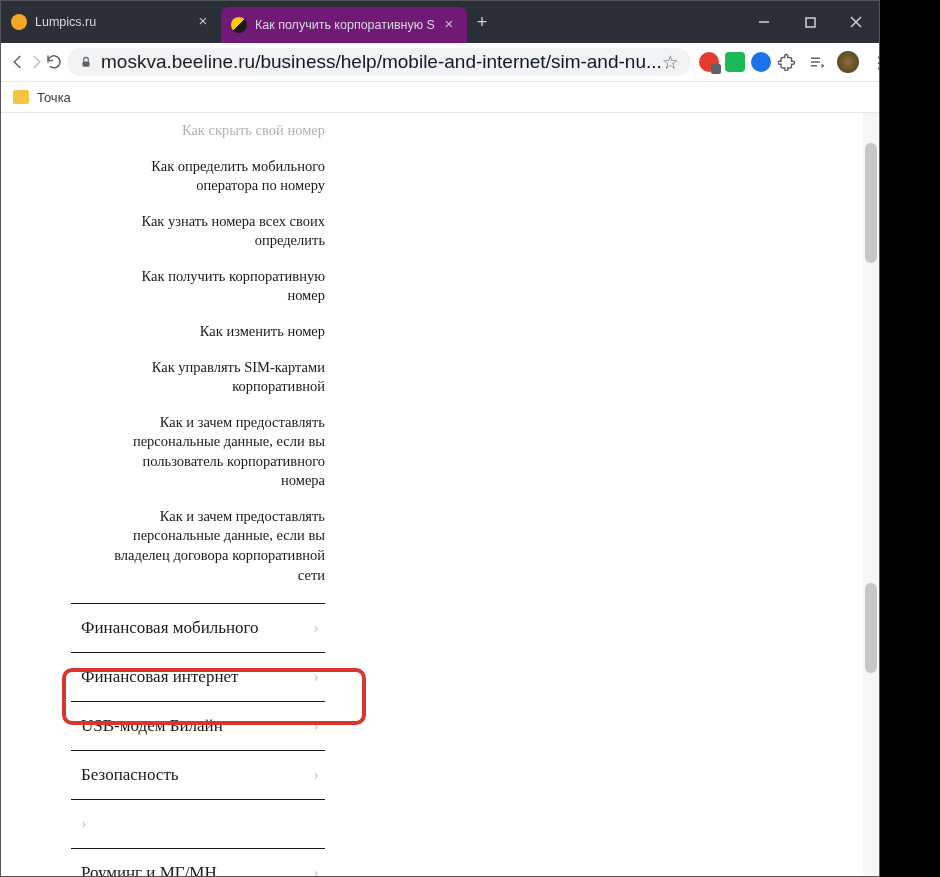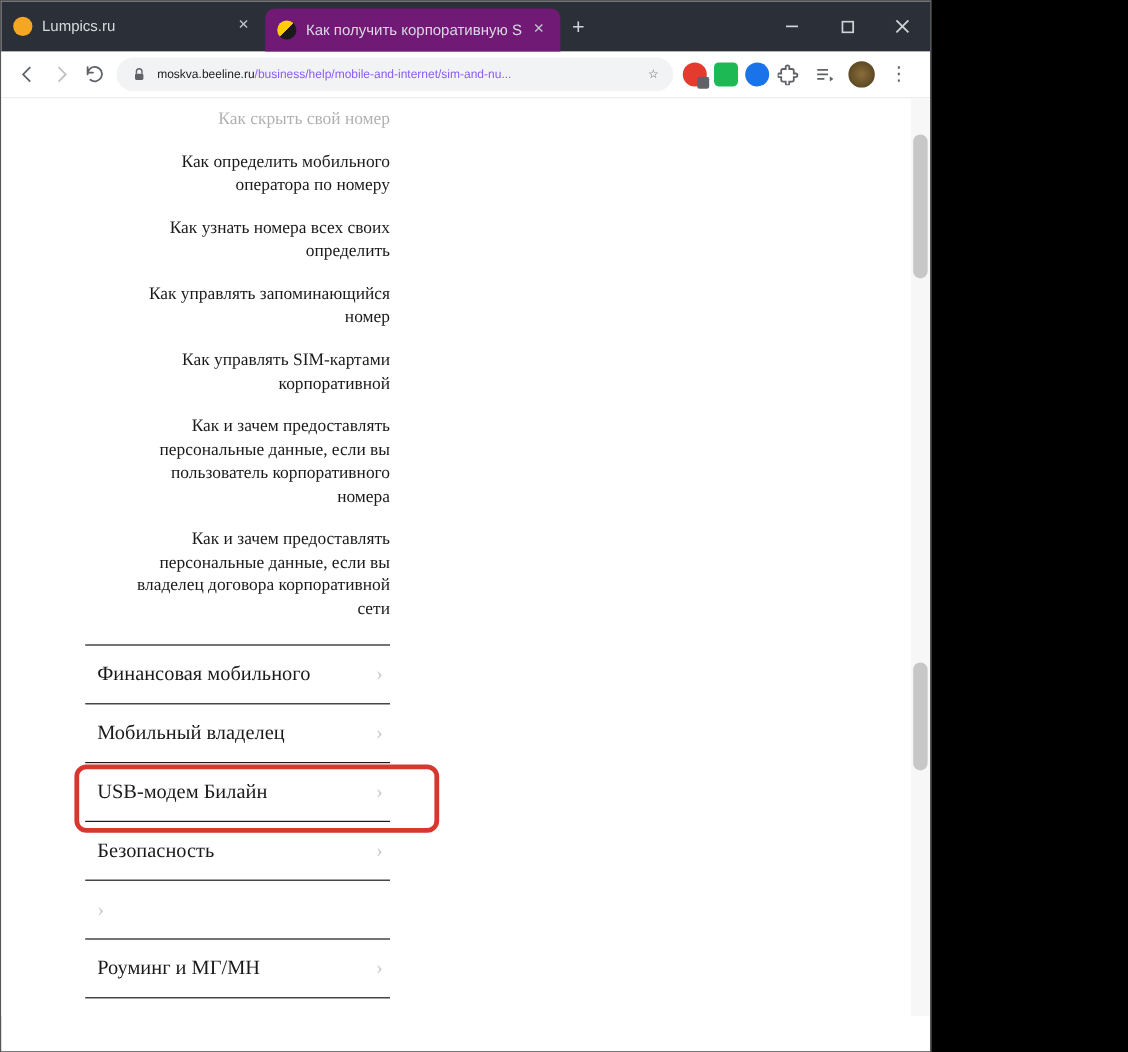--- a/index.html
+++ b/index.html
@@ -1,36 +1,36 @@
 <!DOCTYPE html>
 <html><head>
 <meta charset="utf-8">
 <style>
   html,body{margin:0;padding:0;font-family:"Segoe UI",Arial,sans-serif;background:#000;}
-  .win{width:776px;height:877px;background:#fff;border:1px solid #555;box-sizing:border-box;position:relative;overflow:hidden;}
+  .win{width:880px;height:877px;background:#fff;border:1px solid #555;box-sizing:border-box;position:relative;overflow:hidden;}
   
   .titlebar{height:42px;background:#2b2f37;display:flex;align-items:stretch;}
   .tab{display:flex;align-items:center;padding:0 10px;color:#d7dae0;font-size:12.5px;max-width:230px;min-width:200px;position:relative;}
   .tab.active{background:#701a75;border-top-left-radius:8px;border-top-right-radius:8px;margin-top:6px;}
   .tab .favicon{width:16px;height:16px;border-radius:50%;margin-right:8px;flex:none;}
   .fav-l{background:#f5a623;}
   .fav-b{background:linear-gradient(135deg,#ffcb05 50%,#1a1a1a 50%);}
   .tab .ttl{white-space:nowrap;overflow:hidden;text-overflow:ellipsis;flex:1;}
   .tab .tclose{width:16px;height:16px;color:#bfc3cb;font-size:15px;line-height:14px;text-align:center;margin-left:6px;flex:none;}
   .newtab{width:30px;display:flex;align-items:center;justify-content:center;color:#cfd2d9;font-size:18px;}
   .winbtns{margin-left:auto;display:flex;}
   .winbtn{width:46px;display:flex;align-items:center;justify-content:center;color:#cfd2d9;}
   
   .navrow{height:38px;background:#fff;display:flex;align-items:center;padding:0 8px;border-bottom:1px solid #e4e6eb;}
   .ibtn{width:28px;height:28px;display:flex;align-items:center;justify-content:center;border-radius:50%;color:#5f6368;}
   .ibtn svg{width:18px;height:18px;fill:none;stroke:#5f6368;stroke-width:2;}
-  .addr{flex:1;height:28px;background:#f1f3f4;border-radius:14px;display:flex;align-items:center;padding:0 12px;margin:0 4px;color:#202124;font-size:10px;}
+  .addr{flex:1;height:28px;background:#f1f3f4;border-radius:14px;display:flex;align-items:center;padding:0 12px;margin:0 4px;color:#202124;font-size:19px;}
   .addr .lock{width:14px;height:14px;margin-right:8px;}
   .addr .host{color:#202124;}
-  .addr .path{color:#8b5cf6;white-space:nowrap;overflow:hidden;text-overflow:ellipsis;}
+  .addr .path{color:#0f172a;white-space:nowrap;overflow:hidden;text-overflow:ellipsis;}
   .addr .star{margin-left:auto;color:#5f6368;}
   .exticons{display:flex;align-items:center;gap:6px;padding:0 4px;}
   .ext{width:20px;height:20px;border-radius:4px;}
   .ext.red{background:#e33b2e;position:relative;border-radius:50%;}
   .ext.red::after{content:"";position:absolute;right:-2px;bottom:-2px;width:10px;height:10px;background:#5f6368;border-radius:2px;font-size:8px;color:#fff;}
   .ext.green{background:#1db954;}
   .ext.blue{background:#1a73e8;border-radius:50%;}
   .ext.puzzle{color:#5f6368;}
   .avatar{width:22px;height:22px;border-radius:50%;background:radial-gradient(circle,#8a6d3b,#4a3a1a);}
   .menu3{color:#5f6368;}
@@ -126,45 +126,50 @@
             <line x1="4" y1="12" x2="16" y2="12"></line>
             <line x1="4" y1="17" x2="12" y2="17"></line>
             <polyline points="18 14 22 17 18 20" fill="#5f6368" stroke="none"></polyline>
           </svg>
         </div>
       <div class="avatar"></div>
       <div class="ibtn menu3">⋮</div>
     </div>
   </div>
 
+  <div class="bmbar">
+    <span class="bmfolder"></span>
+    <span>Точка</span>
+  </div>
 
   <div class="content">
     <div class="scrolltrack">
       <div class="scrollthumb"></div>
       <div class="scrollthumb b"></div>
     </div>
 
     <div class="sidebar">
       <div class="sublist">
         <a class="sublink" style="opacity:.35">Как скрыть свой номер</a>
         <a class="sublink">Как определить мобильного оператора по номеру</a>
         <a class="sublink">Как узнать номера всех своих определить</a>
-        <a class="sublink">Как управлять запоминающийся номер</a>
+        <a class="sublink">Как получить корпоративную номер</a>
+        <a class="sublink">Как изменить номер</a>
         <a class="sublink">Как управлять SIM-картами корпоративной</a>
         <a class="sublink">Как и зачем предоставлять персональные данные, если вы пользователь корпоративного номера</a>
         <a class="sublink">Как и зачем предоставлять персональные данные, если вы владелец договора корпоративной сети</a>
       </div>
 
       <div id="cats">
           <div class="cat">
             <span>Финансовая мобильного</span>
             <span class="chev">›</span>
           </div>
           <div class="cat">
-            <span>Мобильный владелец</span>
+            <span>Финансовая интернет</span>
             <span class="chev">›</span>
           </div>
           <div class="cat">
             <span>USB-модем Билайн</span>
             <span class="chev">›</span>
           </div>
           <div class="cat">
             <span>Безопасность</span>
             <span class="chev">›</span>
           </div>

